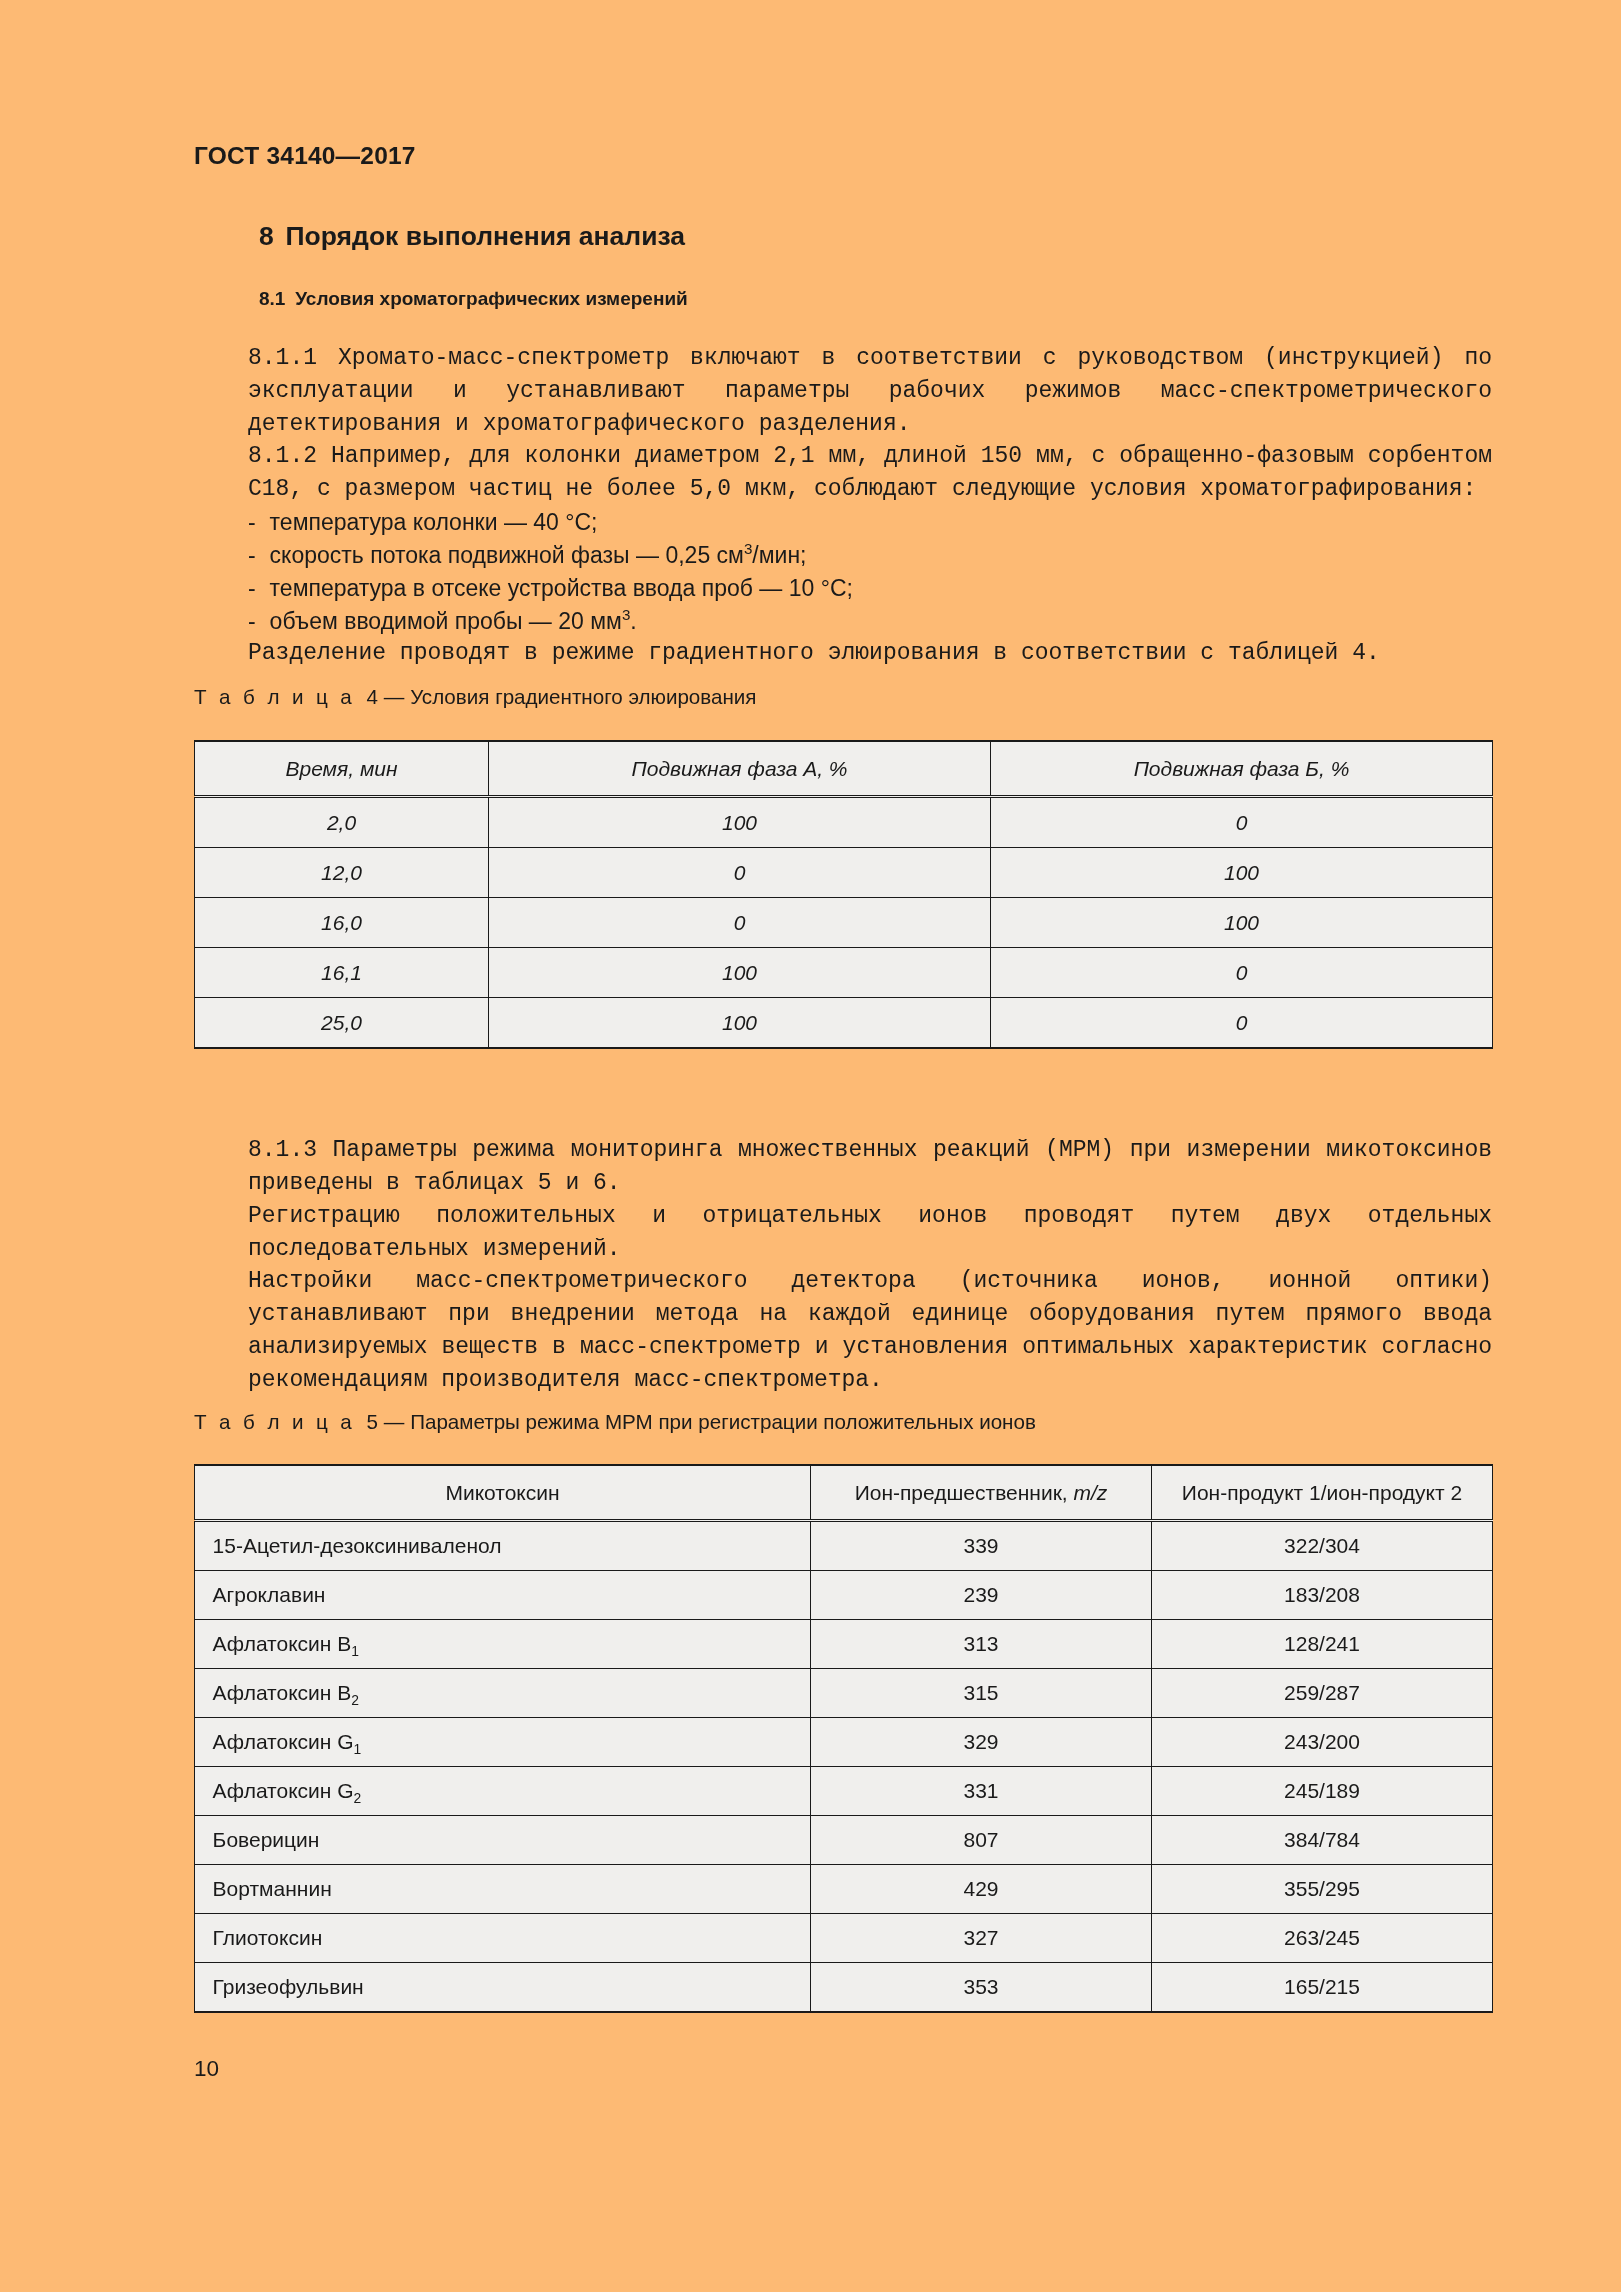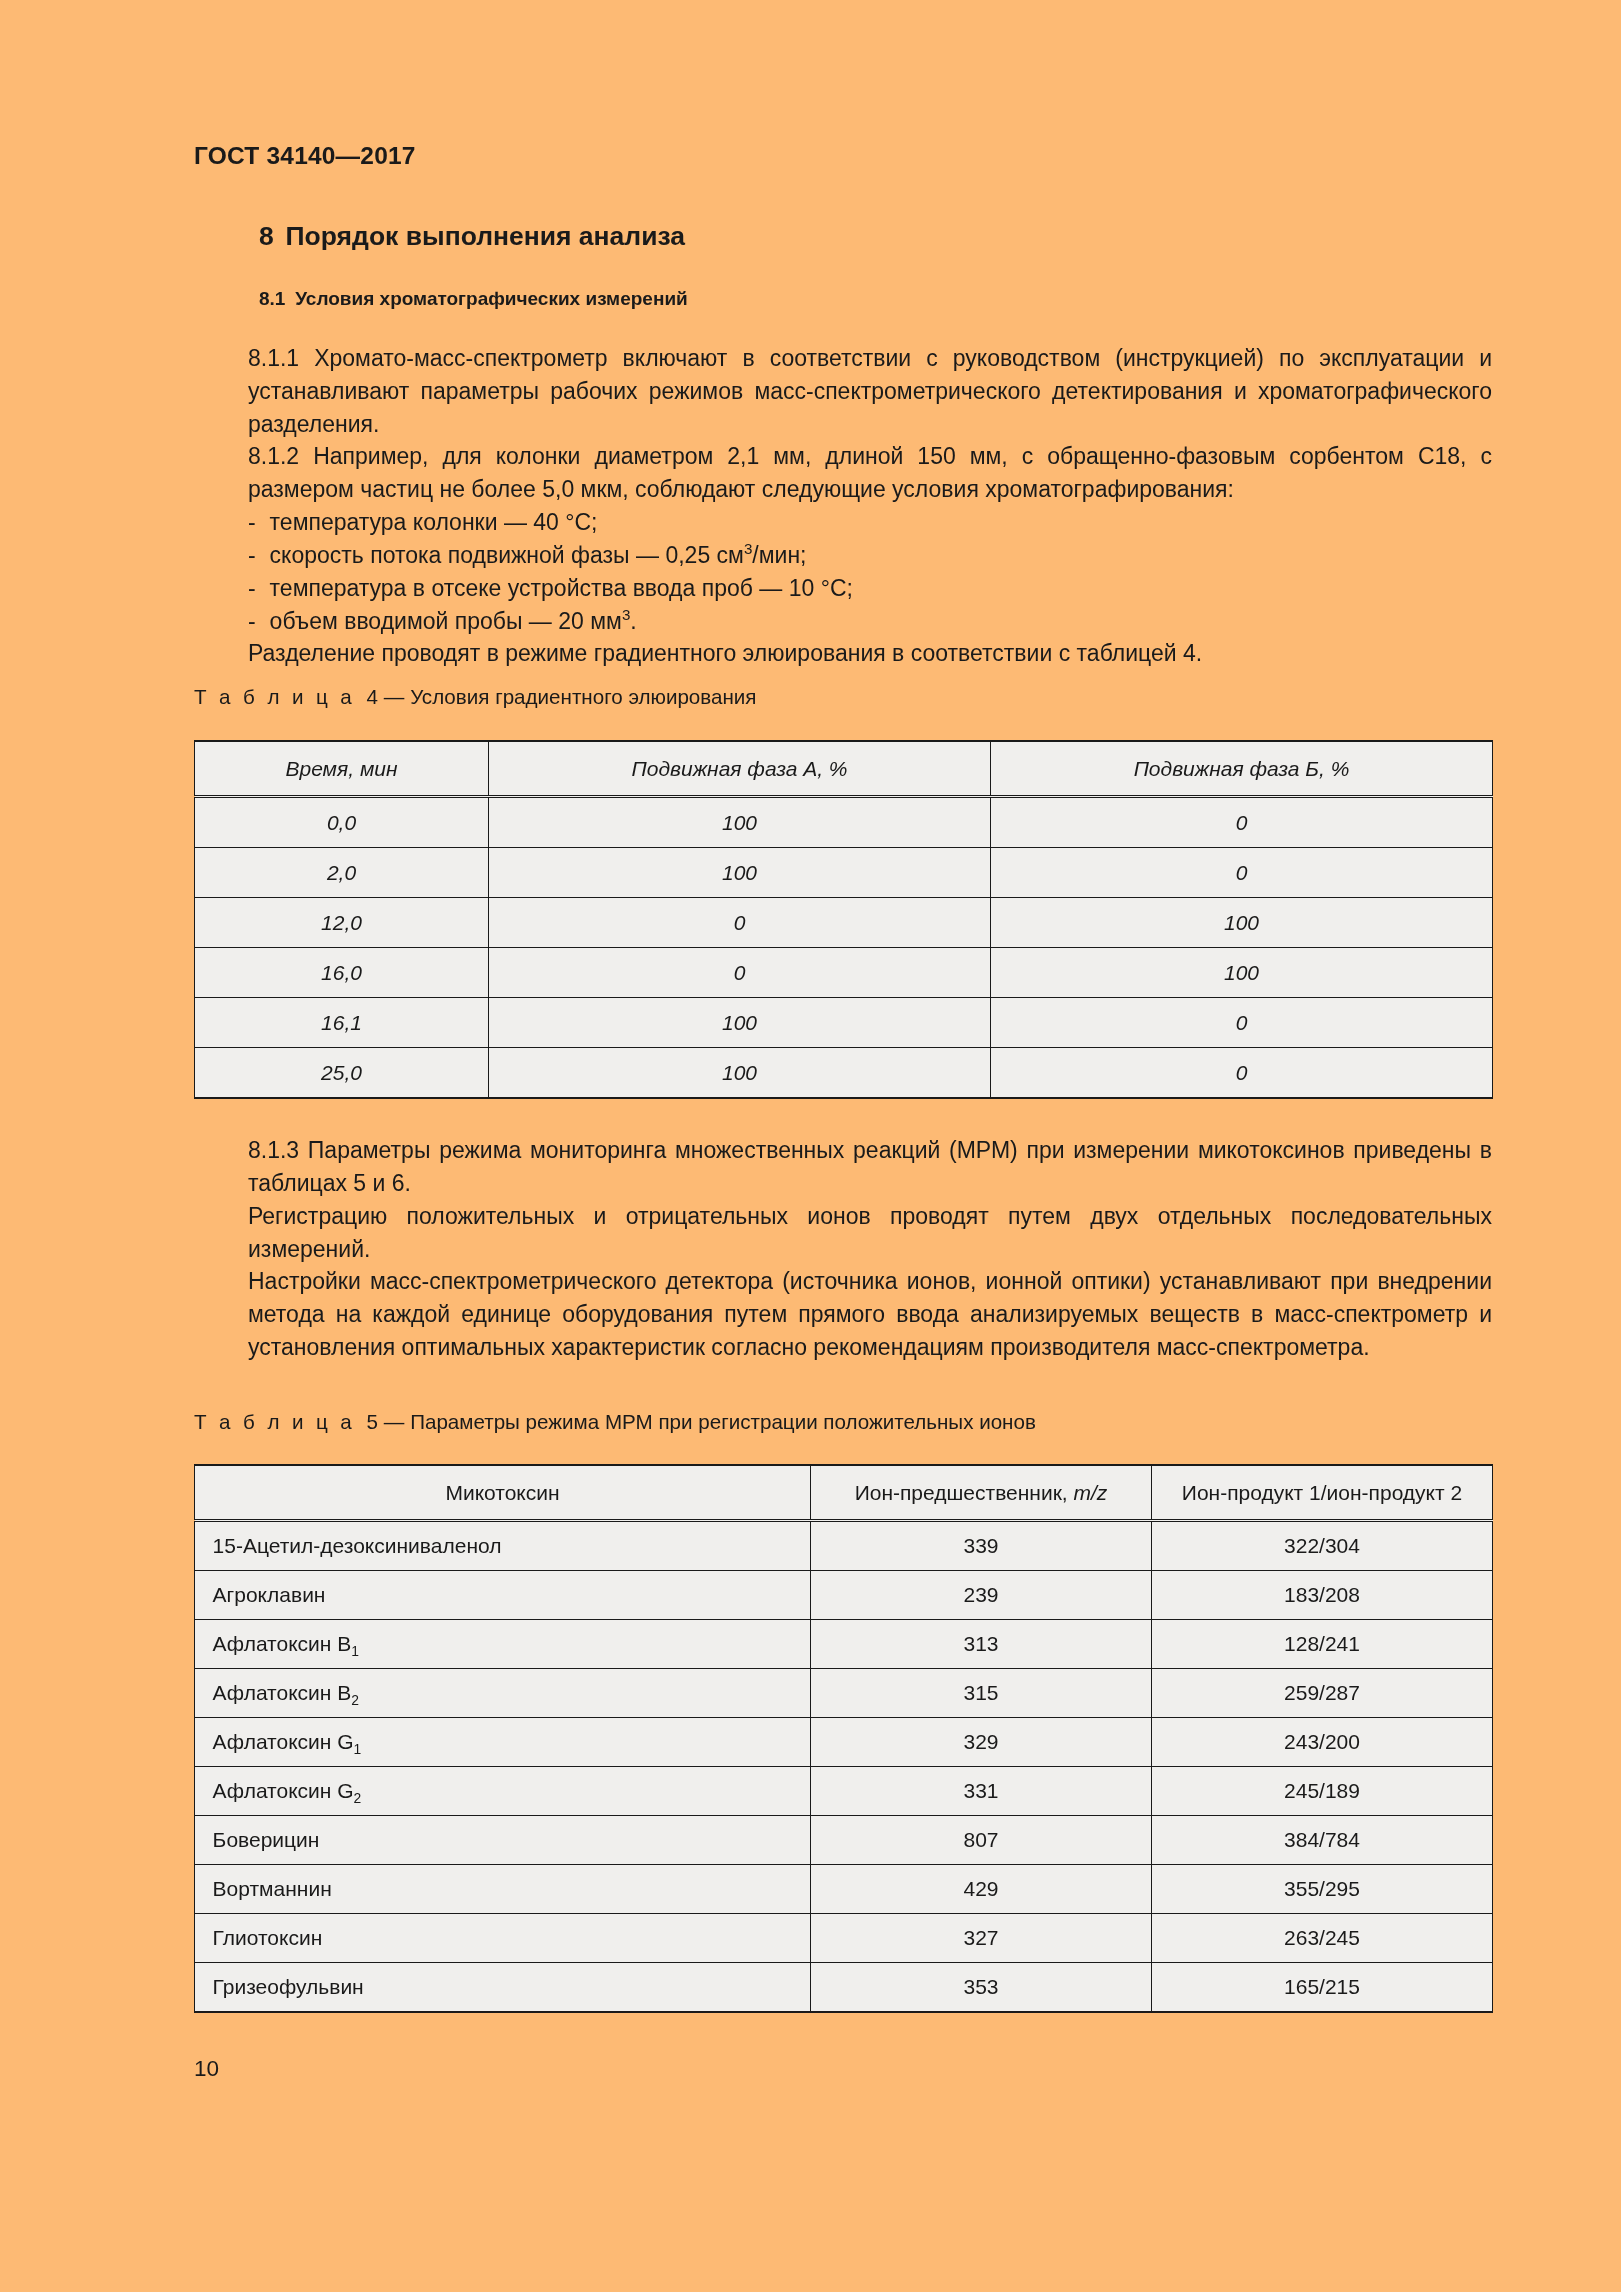--- a/index.html
+++ b/index.html
@@ -48,20 +48,21 @@
 
   
   .body-block {
     position: absolute;
     left: 194px;
     width: 1298px;
     font-size: 23px;
     line-height: 33px;
     text-align: justify;
     text-align-last: left;
+    font-family: Liberation Mono, monospace;
   }
   .body-block p {
     margin: 0;
     text-indent: 0;
   }
   .indent { padding-left: 54px; }
 
   
   .dash-list {
     position: absolute;
@@ -198,25 +199,20 @@
     </colgroup>
     <thead>
       <tr>
         <th class="outer-top">Время, мин</th>
         <th class="outer-top">Подвижная фаза А, %</th>
         <th class="outer-top">Подвижная фаза Б, %</th>
       </tr>
     </thead>
     <tbody>
       <tr>
-        <td>0,0</td>
-        <td>100</td>
-        <td>0</td>
-      </tr>
-      <tr>
         <td>2,0</td>
         <td>100</td>
         <td>0</td>
       </tr>
       <tr>
         <td>12,0</td>
         <td>0</td>
         <td>100</td>
       </tr>
       <tr>

